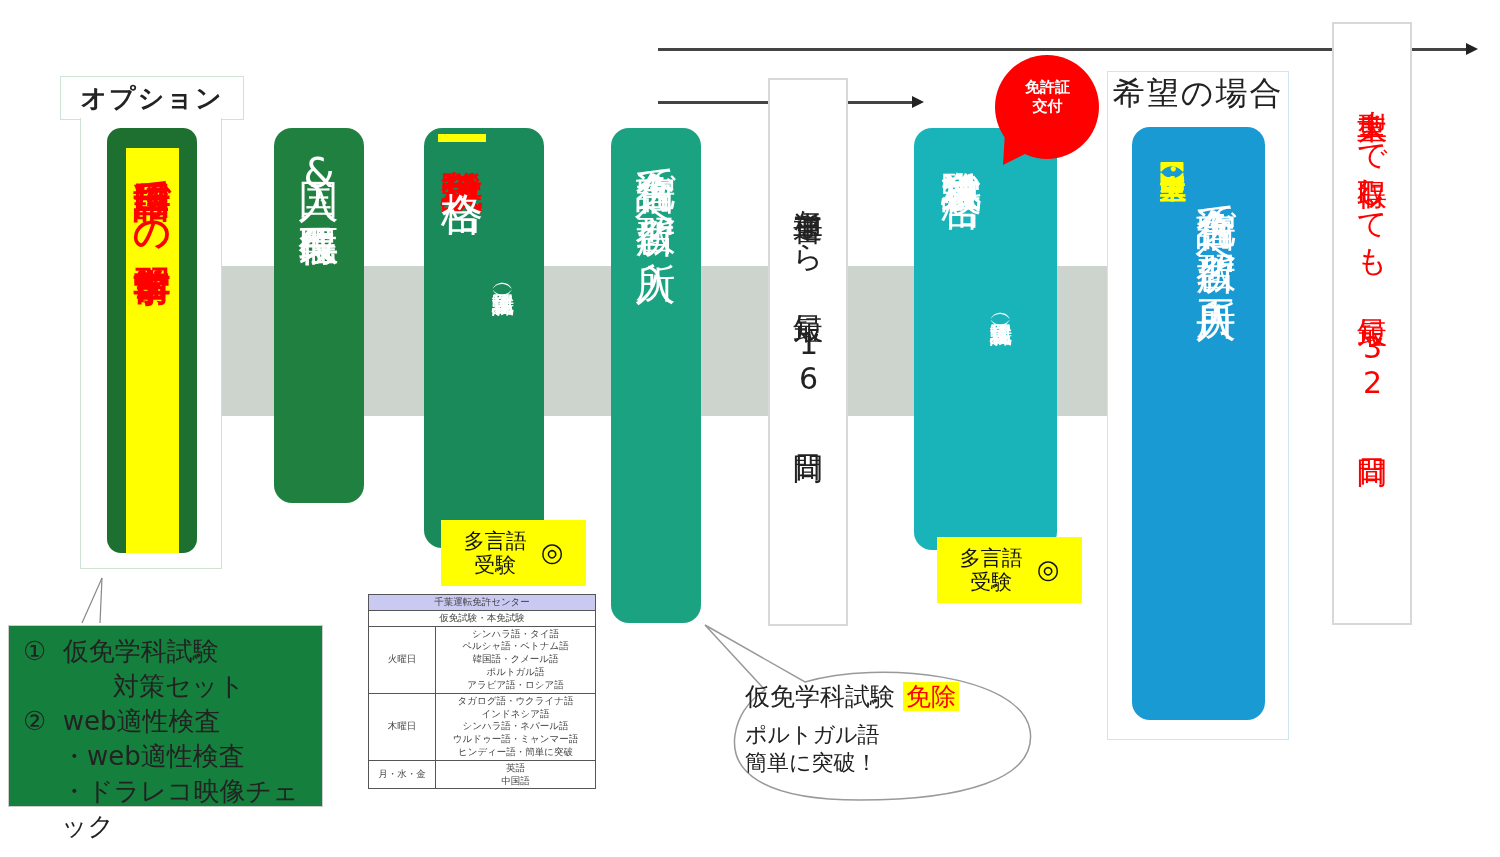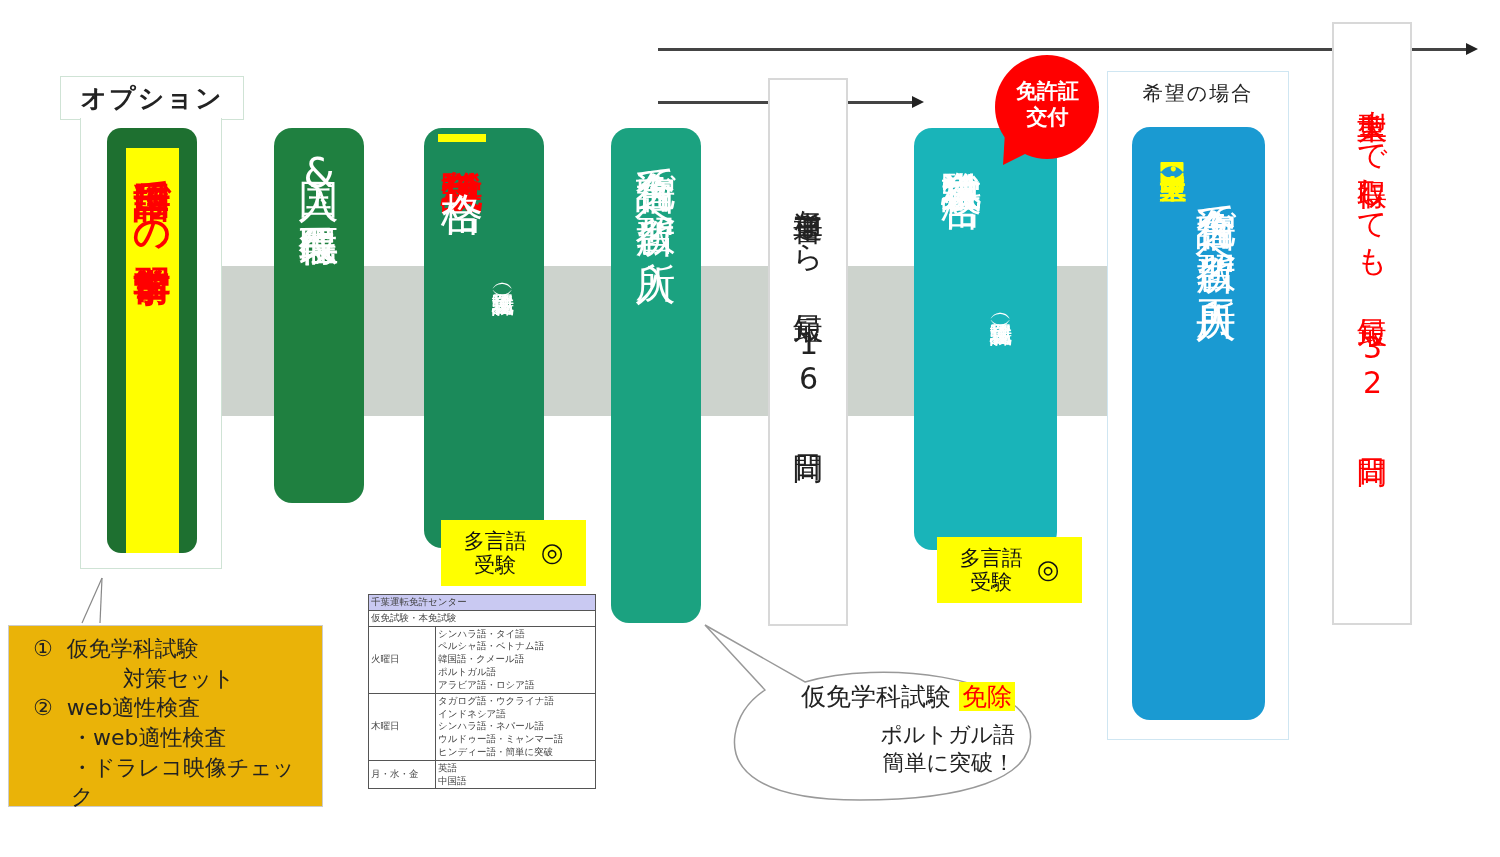--- a/index.html
+++ b/index.html
@@ -13,24 +13,24 @@
   .bracket-box{border:1.5px solid #cfe3d5;background:#fff;}
   .label-box{border:1.5px solid #cfe3d5;background:#fff;font-weight:bold;font-size:26px;
              display:flex;align-items:center;justify-content:center;letter-spacing:2px;}
   .multi{background:#ffff00;display:flex;align-items:center;justify-content:center;gap:14px;
          font-size:21px;line-height:1.15;text-align:center;color:#111;}
   .dbl{font-size:26px;}
   .daybox{background:#fff;border:2px solid #d8d8d8;display:flex;justify-content:center;padding-top:110px;box-sizing:border-box;}
   .line{height:3px;background:#444;}
   .arrowhead{width:0;height:0;border-top:6px solid transparent;border-bottom:6px solid transparent;border-left:12px solid #222;}
   table.lang{border-collapse:collapse;font-size:9.5px;color:#444;width:228px;background:#fff;}
-  table.lang td{border:1.5px solid #555;padding:1px 2px;line-height:1.35;}
+  table.lang td{border:1.5px solid #555;text-align:center;padding:1px 2px;line-height:1.35;}
   table.lang td.day{border-right:1px dashed #888;width:62px;}
   table.lang tr.hdr td{background:#c9c9f2;}
-  .note{border:1.5px solid #cccccc;background:#eab308;font-size:22px;line-height:1.35;padding:8px 24px;box-sizing:border-box;}
+  .note{border:1.5px solid #cccccc;background:#15803d;font-size:26px;line-height:1.35;padding:8px 14px;box-sizing:border-box;}
   .red{color:#ff0000;}
 </style>
 </head>
 <body>
 
 <div class="abs band"></div>
 
 <div class="abs line" style="left:658px;top:48px;width:810px;"></div>
 <div class="abs arrowhead" style="left:1466px;top:43px;"></div>
 
@@ -126,21 +126,21 @@
     <span>普通車なら</span>
     <span>最短</span>
     <span style="text-orientation:upright;">16</span>
     <span>日間</span>
   </div>
 </div>
 
 <svg class="abs" style="left:700px;top:620px;" width="340" height="200">
   <path d="M5,5 L105,62 C180,40 320,55 330,110 C338,160 260,180 160,180 C60,180 30,150 35,115 C38,95 50,80 65,70 Z" fill="#fff" stroke="#999" stroke-width="1.5"></path>
 </svg>
-<div class="abs" style="left:745px;top:680px;width:270px;text-align:right;">
+<div class="abs" style="left:745px;top:680px;width:270px;text-align:left;">
   <div style="font-size:25px;color:#222;">
     <span>仮免学科試験</span>
     <span class="hl" style="padding:0 3px;">免除</span>
   </div>
   <div style="font-size:22px;margin-top:8px;line-height:1.25;">
     <div>ポルトガル語</div>
     <div>簡単に突破！</div>
   </div>
 </div>
 
@@ -156,26 +156,26 @@
       <div>多言語</div>
       <div>受験</div>
     </div>
   <div class="dbl">◎</div>
 </div>
 
 <svg class="abs" style="left:985px;top:52px;" width="125" height="120">
   <circle cx="62" cy="55" r="52" fill="#ff0000"></circle>
   <path d="M20,80 L18,113 L48,98 Z" fill="#ff0000"></path>
 </svg>
-<div class="abs" style="left:990px;top:78px;width:115px;text-align:center;color:#fff;font-weight:bold;font-size:21px;line-height:1.25;">
+<div class="abs" style="left:990px;top:78px;width:115px;text-align:center;color:#fff;font-weight:bold;font-size:15px;line-height:1.25;">
   <div>免許証</div>
   <div>交付</div>
 </div>
 
-<div class="abs label-box" style="left:1107px;top:71px;width:180px;height:43px;font-weight:normal;font-size:20px;border-color:#cfe6f2;">
+<div class="abs label-box" style="left:1107px;top:71px;width:180px;height:43px;font-weight:normal;font-size:32px;border-color:#cfe6f2;">
   <span>希望の場合</span>
 </div>
 <div class="abs bracket-box" style="left:1107px;top:114px;width:180px;height:625px;border-top:none;border-color:#cfe6f2;"></div>
 <div class="abs step" style="left:1132px;top:127px;width:133px;height:593px;background:#1a9ad2;gap:10px;">
   <div class="vt" style="margin-top:28px;font-size:26px;font-weight:bold;color:#ffff00;">【中型・大型車】</div>
   <div class="vt" style="margin-top:50px;font-size:40px;color:#fff;">合宿免許で教習所へ再入所</div>
 </div>
 
 <div class="abs daybox" style="left:1332px;top:22px;width:80px;height:603px;padding-top:65px;">
   <div class="vt red" style="font-size:30px;">

